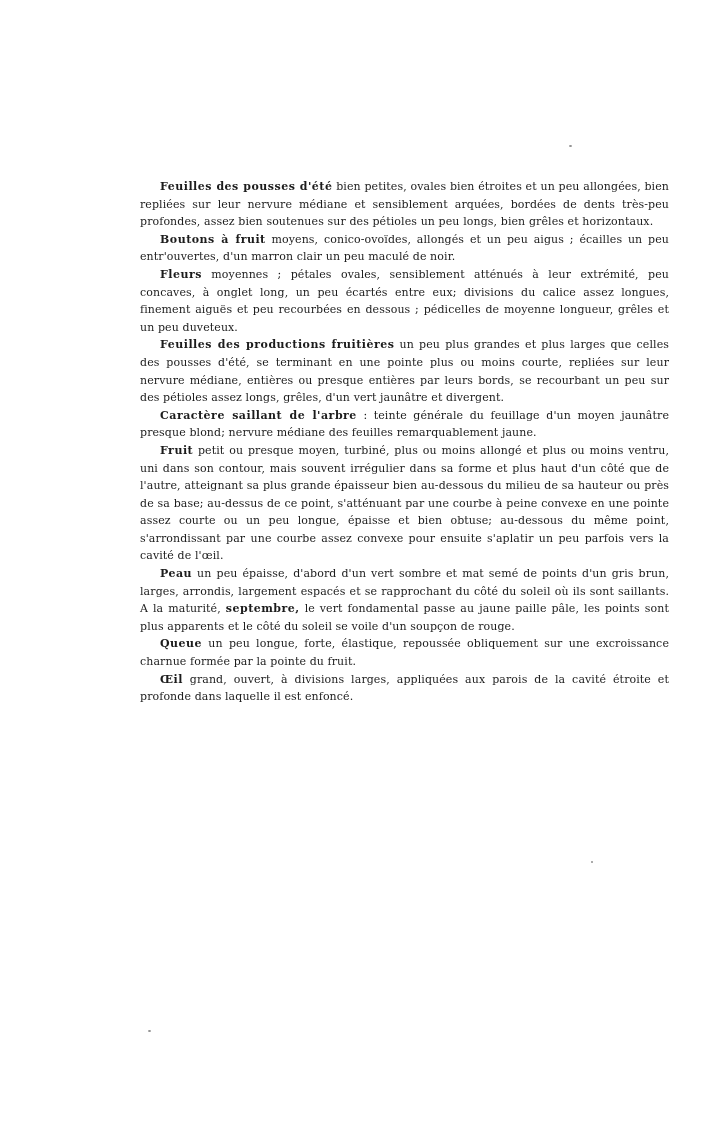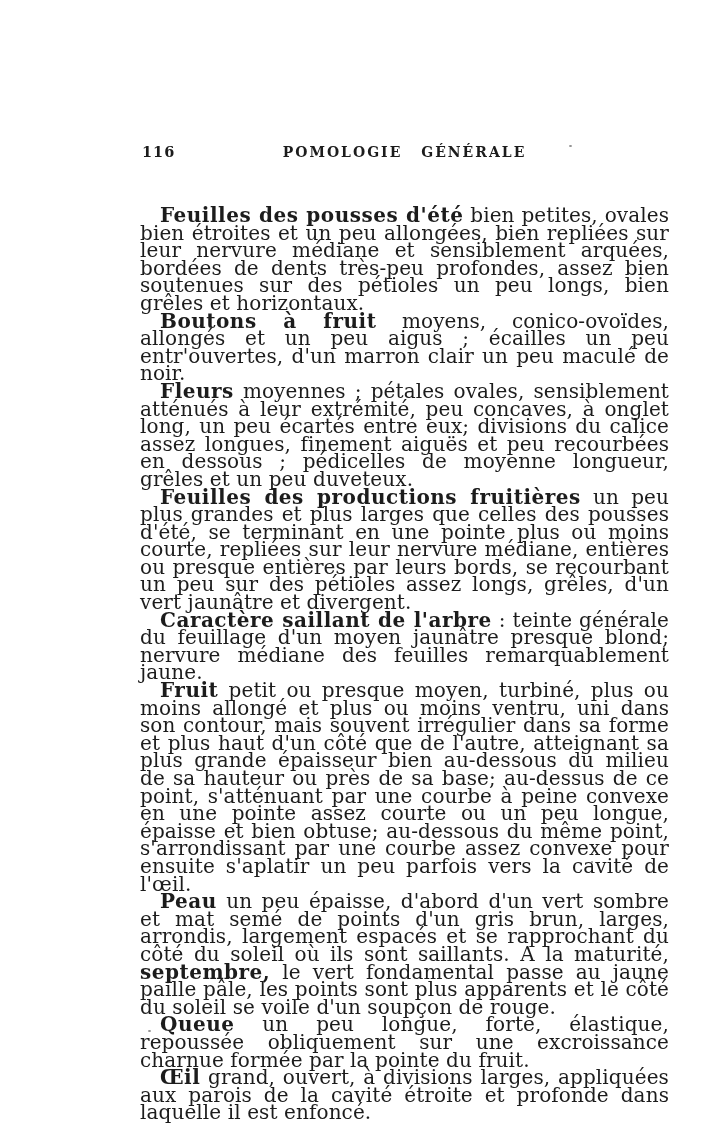--- a/index.html
+++ b/index.html
@@ -40,25 +40,24 @@
     font-size: 14px;
     font-weight: bold;
     letter-spacing: 2px;
     word-spacing: 12px;
   }
   .body-text {
     position: absolute;
     top: 178px;
     left: 140px;
     width: 529px;
-    font-size: 20px;
+    font-size: 11px;
     line-height: 17.6px;
     text-align: justify;
     letter-spacing: 0.1px;
-    margin-top: 29px;
   }
   .body-text p {
     margin: 0;
     padding: 0;
     text-indent: 20px;
   }
   .lead {
     font-weight: bold;
     letter-spacing: 0.5px;
   }
@@ -67,24 +66,20 @@
     background: #6a6a6a;
     border-radius: 50%;
     opacity: 0.75;
   }
 </style>
 </head>
 <body>
 
 <div class="page">
 
-  <div class="running-head">
-    <span class="page-number">116</span>
-    <span class="running-title">POMOLOGIE GÉNÉRALE</span>
-  </div>
 
   <div class="body-text">
 
     <p><span class="lead">Feuilles des pousses d'été</span><span> bien petites, ovales bien étroites et un peu allongées, bien repliées sur leur nervure médiane et sensiblement arquées, bordées de dents très-peu profondes, assez bien soutenues sur des pétioles un peu longs, bien grêles et horizontaux.</span></p>
 
 
 
     <p><span class="lead">Boutons à fruit</span><span> moyens, conico-ovoïdes, allongés et un peu aigus ; écailles un peu entr'ouvertes, d'un marron clair un peu maculé de noir.</span></p>
 
     <p><span class="lead">Fleurs</span><span> moyennes ; pétales ovales, sensiblement atténués à leur extrémité, peu concaves, à onglet long, un peu écartés entre eux; divisions du calice assez longues, finement aiguës et peu recourbées en dessous ; pédicelles de moyenne longueur, grêles et un peu duveteux.</span></p>

